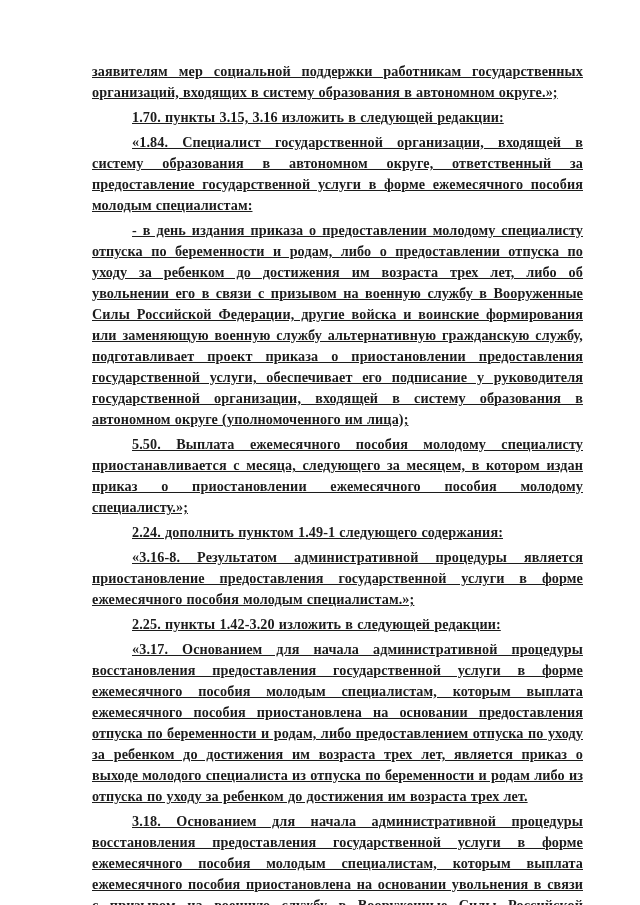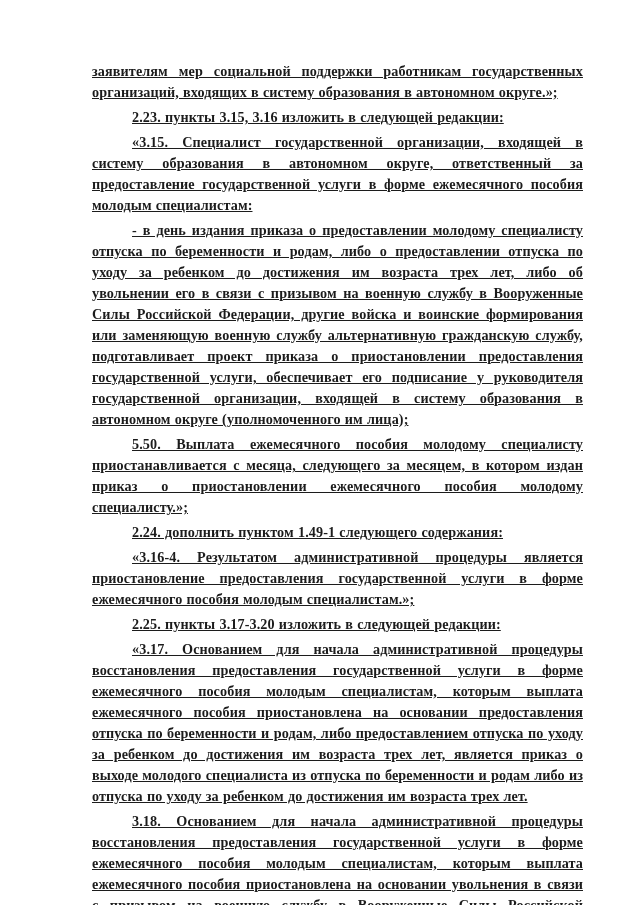--- a/index.html
+++ b/index.html
@@ -41,24 +41,24 @@
   .doc-content p.continuation {
     text-indent: 0;
   }
 </style>
 </head>
 <body>
 
 <div class="page">
   <div class="doc-content">
     <p class="continuation">заявителям мер социальной поддержки работникам государственных организаций, входящих в систему образования в автономном округе.»;</p>
-    <p>2.23. пункты 3.15, 3.16 изложить в следующей редакции:</p>
-    <p>«3.15. Специалист государственной организации, входящей в систему образования в автономном округе, ответственный за предоставление государственной услуги в форме ежемесячного пособия молодым специалистам:</p>
+    <p>1.70. пункты 3.15, 3.16 изложить в следующей редакции:</p>
+    <p>«1.84. Специалист государственной организации, входящей в систему образования в автономном округе, ответственный за предоставление государственной услуги в форме ежемесячного пособия молодым специалистам:</p>
     <p>- в день издания приказа о предоставлении молодому специалисту отпуска по беременности и родам, либо о предоставлении отпуска по уходу за ребенком до достижения им возраста трех лет, либо об увольнении его в связи с призывом на военную службу в Вооруженные Силы Российской Федерации, другие войска и воинские формирования или заменяющую военную службу альтернативную гражданскую службу, подготавливает проект приказа о приостановлении предоставления государственной услуги, обеспечивает его подписание у руководителя государственной организации, входящей в систему образования в автономном округе (уполномоченного им лица);</p>
     <p>5.50. Выплата ежемесячного пособия молодому специалисту приостанавливается с месяца, следующего за месяцем, в котором издан приказ о приостановлении ежемесячного пособия молодому специалисту.»;</p>
     <p>2.24. дополнить пунктом 1.49-1 следующего содержания:</p>
-    <p>«3.16-4. Результатом административной процедуры является приостановление предоставления государственной услуги в форме ежемесячного пособия молодым специалистам.»;</p>
-    <p>2.25. пункты 3.17-3.20 изложить в следующей редакции:</p>
+    <p>«3.16-8. Результатом административной процедуры является приостановление предоставления государственной услуги в форме ежемесячного пособия молодым специалистам.»;</p>
+    <p>2.25. пункты 1.42-3.20 изложить в следующей редакции:</p>
     <p>«3.17. Основанием для начала административной процедуры восстановления предоставления государственной услуги в форме ежемесячного пособия молодым специалистам, которым выплата ежемесячного пособия приостановлена на основании предоставления отпуска по беременности и родам, либо предоставлением отпуска по уходу за ребенком до достижения им возраста трех лет, является приказ о выходе молодого специалиста из отпуска по беременности и родам либо из отпуска по уходу за ребенком до достижения им возраста трех лет.</p>
     <p>3.18. Основанием для начала административной процедуры восстановления предоставления государственной услуги в форме ежемесячного пособия молодым специалистам, которым выплата ежемесячного пособия приостановлена на основании увольнения в связи с призывом на военную службу в Вооруженные Силы Российской Федерации, другие войска и воинские формирования или заменяющую военную службу альтернативную гражданскую службу, является приказ о приеме на работу молодого специалиста.</p>
 
   </div>
 </div>
 
 </body></html>

